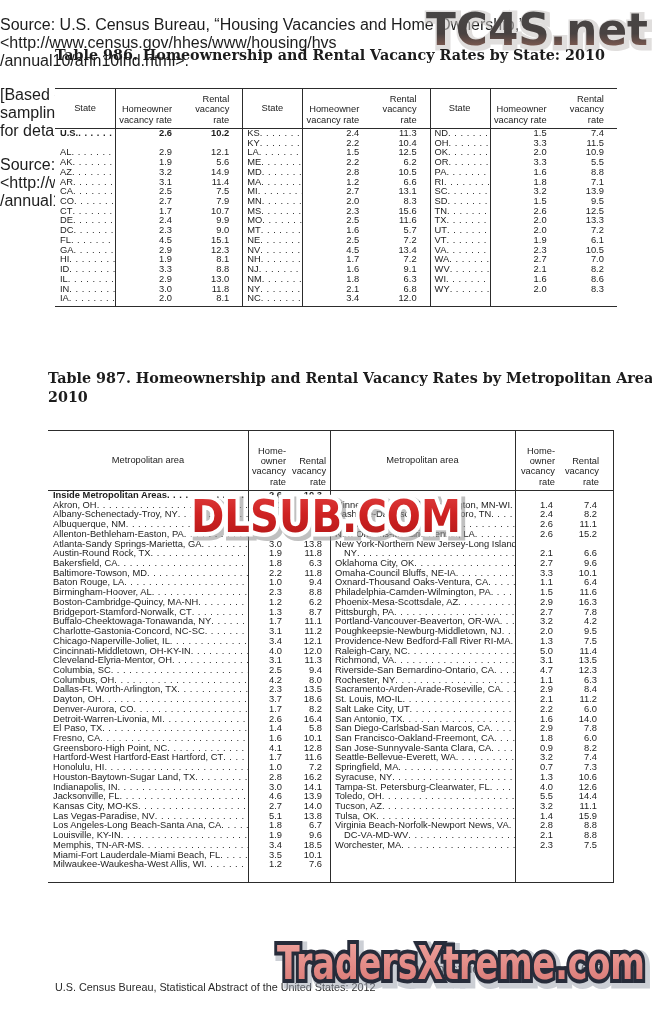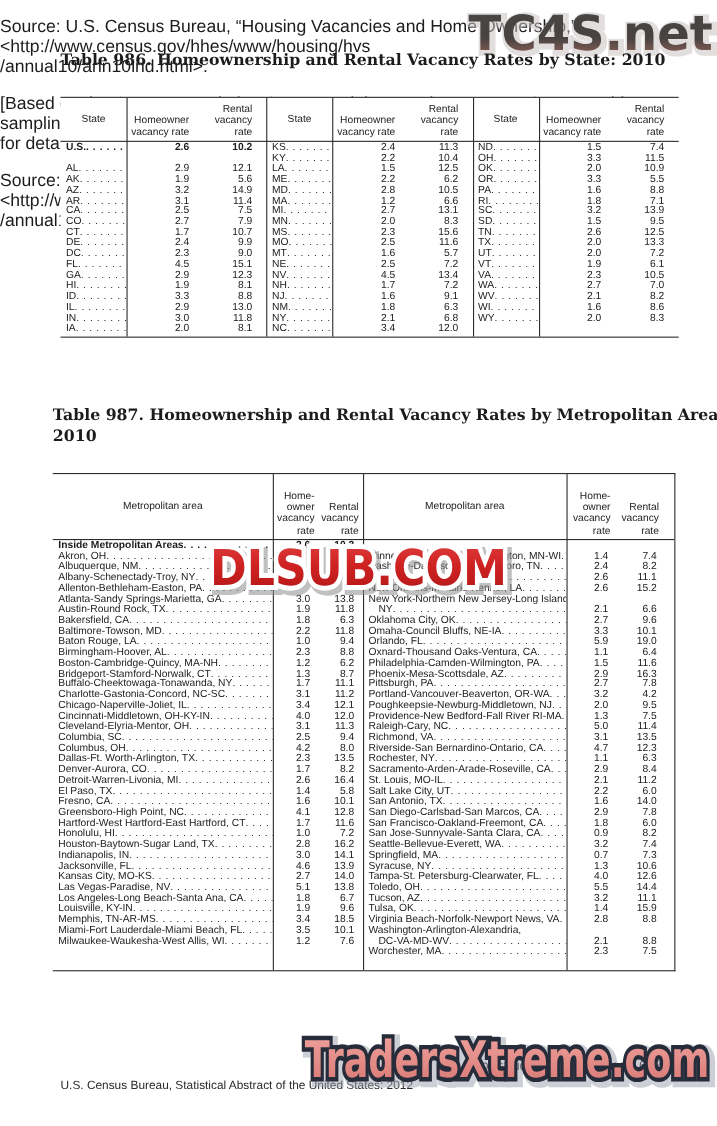--- a/index.html
+++ b/index.html
@@ -645,29 +645,29 @@
           <div class="trow">
             <span class="nmwrap">
               <span class="nm">Akron, OH</span>
               <span class="dots"></span>
             </span>
             <span class="val v1">4.1</span>
             <span class="val v2">12.5</span>
           </div>
           <div class="trow">
             <span class="nmwrap">
-              <span class="nm">Albuquerque, NM</span>
+              <span class="nm">Albany-Schenectady-Troy, NY</span>
               <span class="dots"></span>
             </span>
             <span class="val v1"></span>
             <span class="val v2"></span>
           </div>
           <div class="trow">
             <span class="nmwrap">
-              <span class="nm">Albany-Schenectady-Troy, NY</span>
+              <span class="nm">Albuquerque, NM</span>
               <span class="dots"></span>
             </span>
             <span class="val v1"></span>
             <span class="val v2"></span>
           </div>
           <div class="trow">
             <span class="nmwrap">
               <span class="nm">Allenton-Bethleham-Easton, PA</span>
               <span class="dots"></span>
             </span>
@@ -797,20 +797,28 @@
           <div class="trow">
             <span class="nmwrap">
               <span class="nm">Dallas-Ft. Worth-Arlington, TX</span>
               <span class="dots"></span>
             </span>
             <span class="val v1">2.3</span>
             <span class="val v2">13.5</span>
           </div>
           <div class="trow">
             <span class="nmwrap">
+              <span class="nm">Dayton, OH</span>
+              <span class="dots"></span>
+            </span>
+            <span class="val v1">3.7</span>
+            <span class="val v2">18.6</span>
+          </div>
+          <div class="trow">
+            <span class="nmwrap">
               <span class="nm">Denver-Aurora, CO</span>
               <span class="dots"></span>
             </span>
             <span class="val v1">1.7</span>
             <span class="val v2">8.2</span>
           </div>
           <div class="trow">
             <span class="nmwrap">
               <span class="nm">Detroit-Warren-Livonia, MI</span>
               <span class="dots"></span>
@@ -1005,28 +1013,20 @@
           <div class="trow">
             <span class="nmwrap">
               <span class="nm">Omaha-Council Bluffs, NE-IA</span>
               <span class="dots"></span>
             </span>
             <span class="val v1">3.3</span>
             <span class="val v2">10.1</span>
           </div>
           <div class="trow">
             <span class="nmwrap">
-              <span class="nm">Orlando, FL</span>
-              <span class="dots"></span>
-            </span>
-            <span class="val v1">5.9</span>
-            <span class="val v2">19.0</span>
-          </div>
-          <div class="trow">
-            <span class="nmwrap">
               <span class="nm">Oxnard-Thousand Oaks-Ventura, CA</span>
               <span class="dots"></span>
             </span>
             <span class="val v1">1.1</span>
             <span class="val v2">6.4</span>
           </div>
           <div class="trow">
             <span class="nmwrap">
               <span class="nm">Philadelphia-Camden-Wilmington, PA</span>
               <span class="dots"></span>
@@ -1218,27 +1218,20 @@
             <span class="val v1">1.4</span>
             <span class="val v2">15.9</span>
           </div>
           <div class="trow">
             <span class="nmwrap">
               <span class="nm">Virginia Beach-Norfolk-Newport News, VA</span>
               <span class="dots"></span>
             </span>
             <span class="val v1">2.8</span>
             <span class="val v2">8.8</span>
-          </div>
-          <div class="trow wrap">
-            <span class="nmwrap">
-              <span class="nm">Washington-Arlington-Alexandria,</span>
-            </span>
-            <span class="val v1"></span>
-            <span class="val v2"></span>
           </div>
           <div class="trow indent">
             <span class="nmwrap">
               <span class="nm">DC-VA-MD-WV</span>
               <span class="dots"></span>
             </span>
             <span class="val v1">2.1</span>
             <span class="val v2">8.8</span>
           </div>
           <div class="trow">

